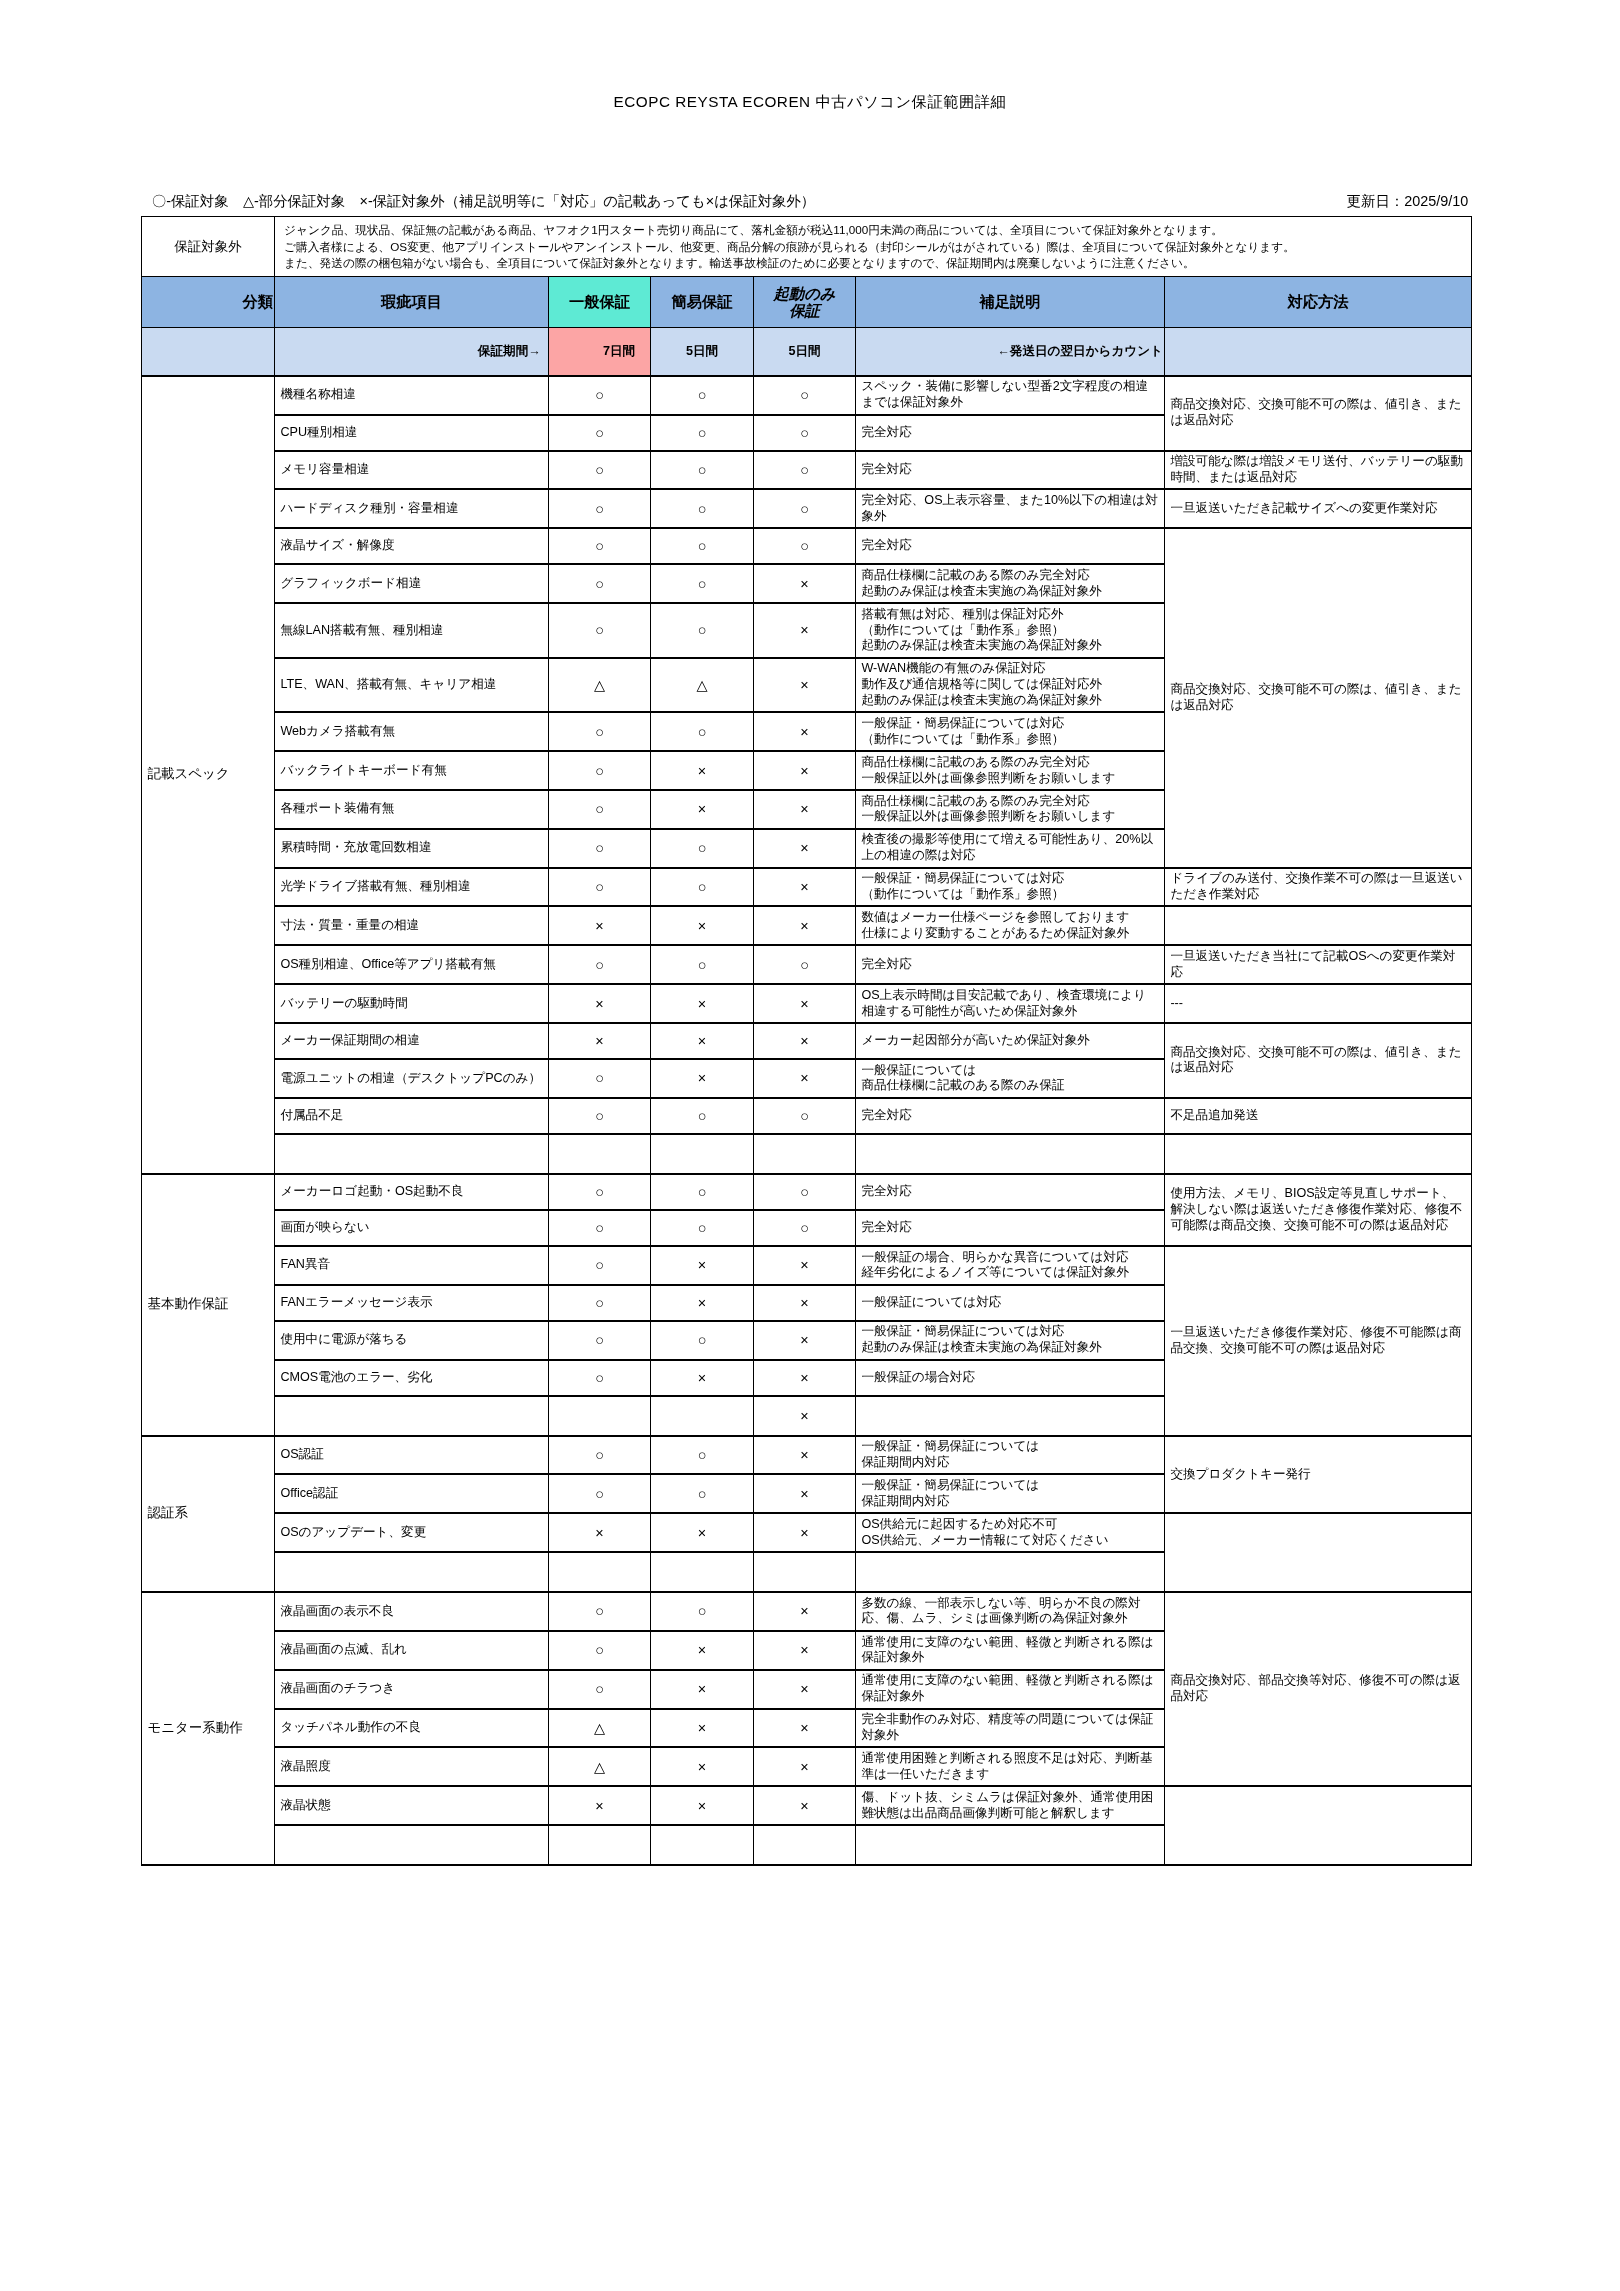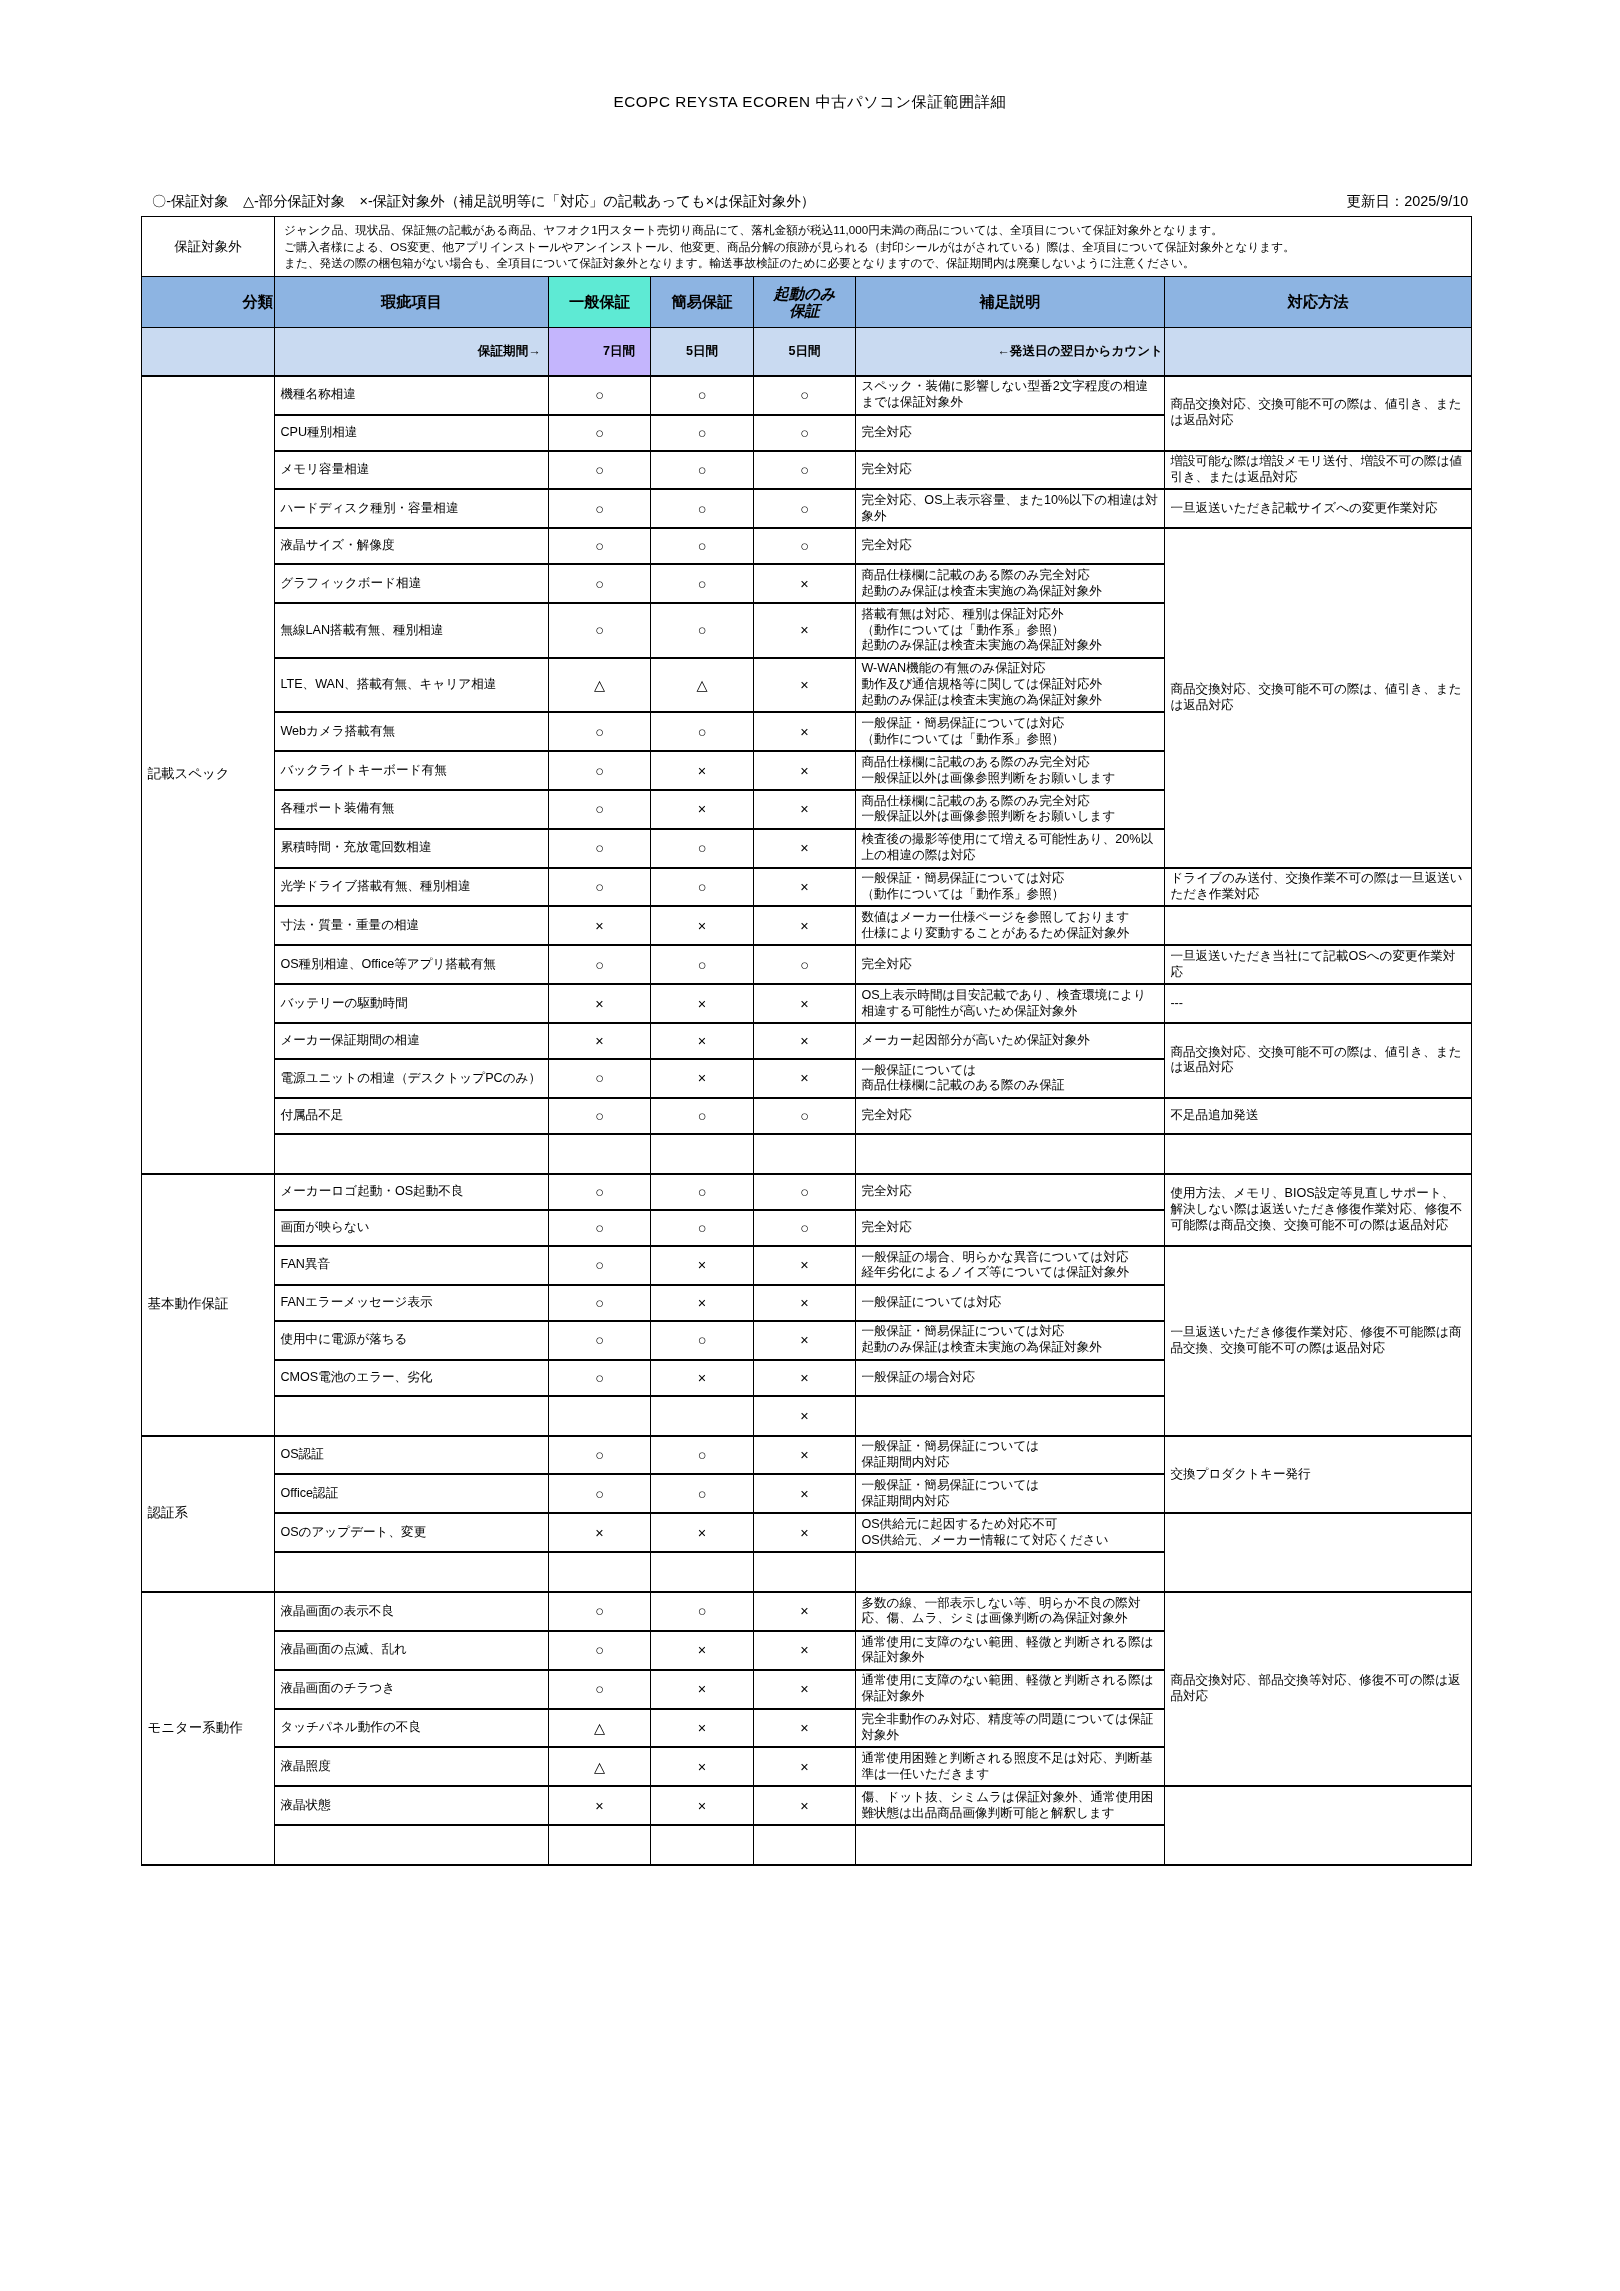--- a/index.html
+++ b/index.html
@@ -103,21 +103,21 @@
         <th style="background: #5eead4;">一般保証</th>
         <th style="background: rgb(141, 180, 226);">簡易保証</th>
         <th style="background: rgb(141, 180, 226); font-style: italic;">起動のみ
 保証</th>
         <th style="background: rgb(141, 180, 226);">補足説明</th>
         <th style="background: rgb(141, 180, 226);">対応方法</th>
       </tr>
       <tr class="subhead">
         <td style="background: rgb(201, 218, 241);"></td>
         <td class="ta-r" style="background: rgb(201, 218, 241);">保証期間→</td>
-        <td class="ta-c" style="background: #c4b5fd; padding-left: 40px;">7日間</td>
+        <td class="ta-c" style="background: #fca5a5; padding-left: 40px;">7日間</td>
         <td class="ta-c" style="background: rgb(201, 218, 241);">5日間</td>
         <td class="ta-c" style="background: rgb(201, 218, 241);">5日間</td>
         <td class="ta-l" style="background: rgb(201, 218, 241);">←発送日の翌日からカウント</td>
         <td style="background: rgb(201, 218, 241);"></td>
       </tr>
     </tbody>
     <tbody class="grid">
         <tr>
           <td class="cat" rowspan="20">記載スペック</td>
           <td class="item">機種名称相違</td>
@@ -133,21 +133,21 @@
           <td class="mark">○</td>
           <td class="mark">○</td>
           <td class="note">完全対応</td>
         </tr>
         <tr>
           <td class="item">メモリ容量相違</td>
           <td class="mark">○</td>
           <td class="mark">○</td>
           <td class="mark">○</td>
           <td class="note">完全対応</td>
-          <td class="action" rowspan="1">増設可能な際は増設メモリ送付、増設不可の際は値引き、または返品対応</td>
+          <td class="action" rowspan="1">増設可能な際は増設メモリ送付、バッテリーの駆動時間、または返品対応</td>
         </tr>
         <tr>
           <td class="item">ハードディスク種別・容量相違</td>
           <td class="mark">○</td>
           <td class="mark">○</td>
           <td class="mark">○</td>
           <td class="note">完全対応、OS上表示容量、また10%以下の相違は対象外</td>
           <td class="action" rowspan="1">一旦返送いただき記載サイズへの変更作業対応</td>
         </tr>
         <tr>

